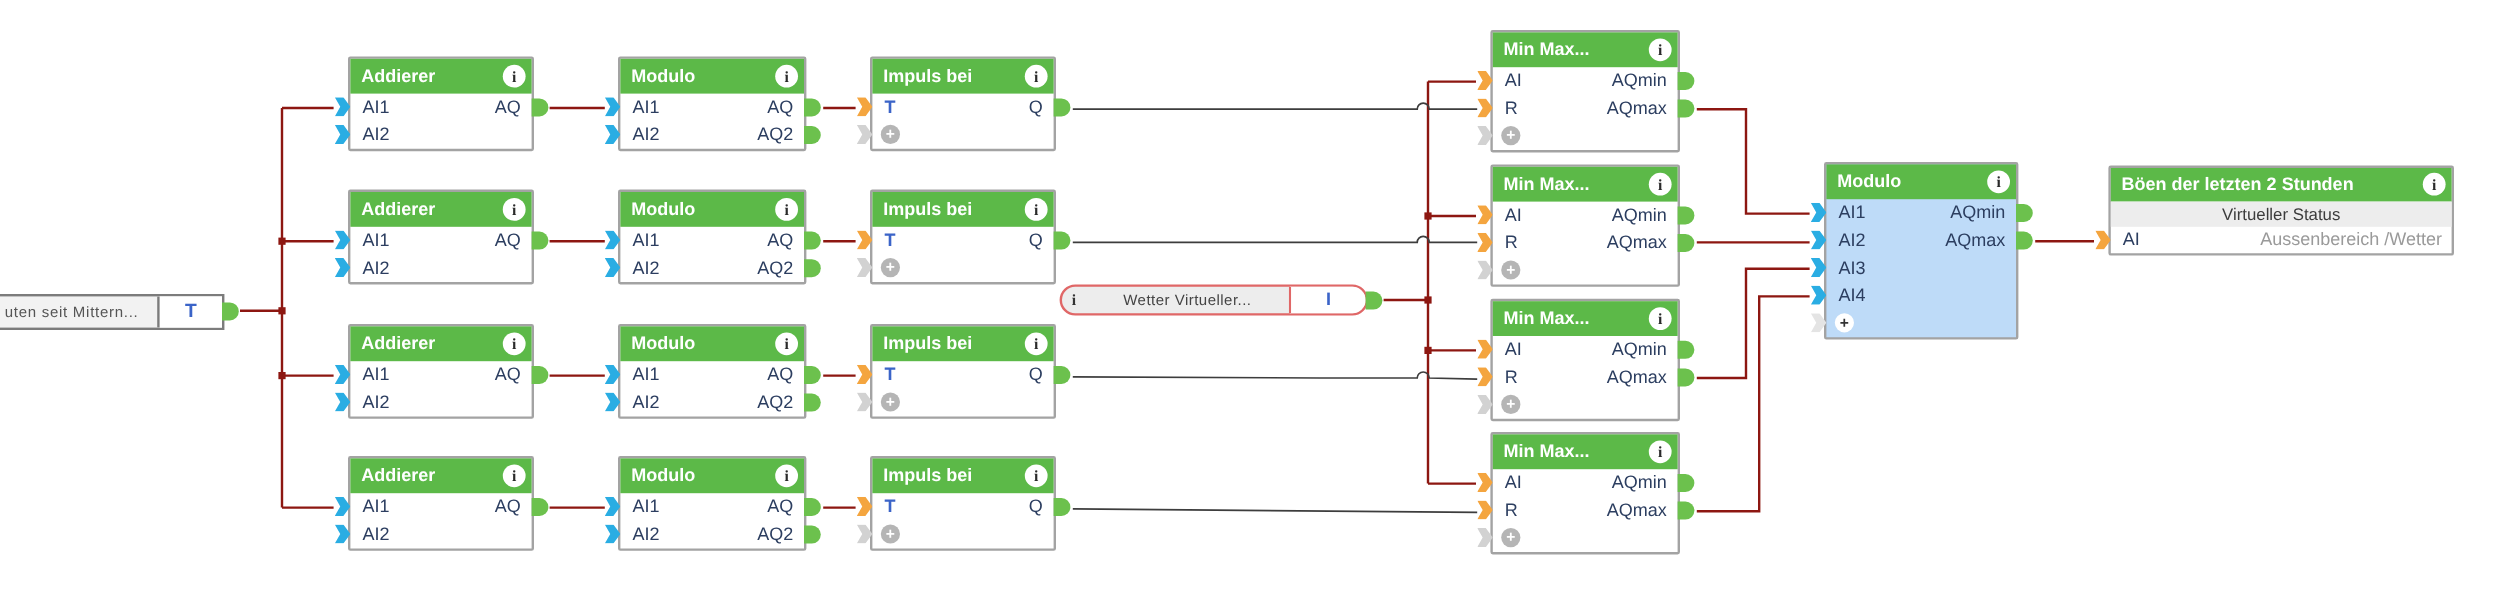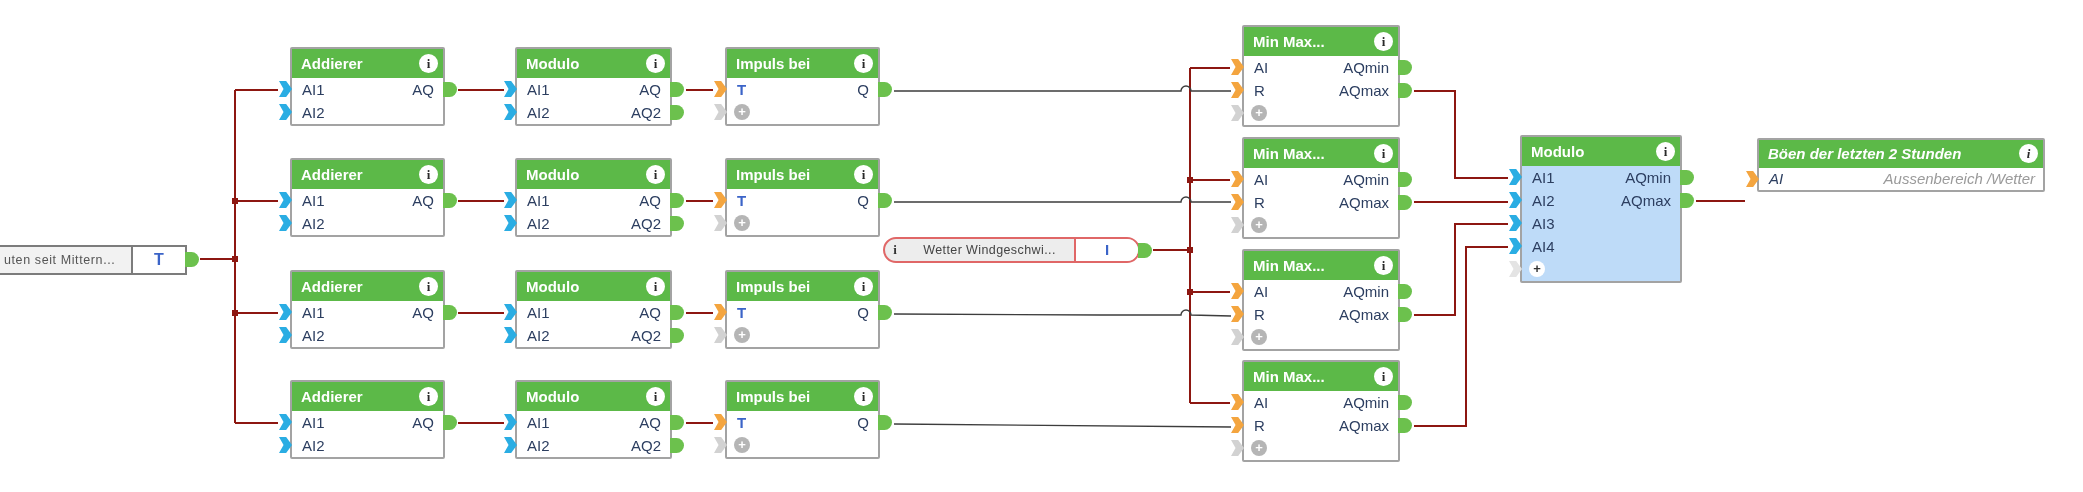--- a/index.html
+++ b/index.html
@@ -279,21 +279,21 @@
         <span class="pin-out"></span>
       </div>
   <div class="row">
         <span class="pin-in c-grey"></span>
         <span class="plus">+</span>
       </div>
 </div>
 
 <div id="wetter">
   <div class="wicon">i</div>
-  <div class="wlabel">Wetter Windgeschwi...</div>
+  <div class="wlabel">Wetter Virtueller...</div>
   <div class="wcell blueval">I</div>
   <span class="pin-out"></span>
 </div>
 
 <div class="block" style="left:1242px;top:25px;width:158px;">
   <div class="hdr"><span>Min Max...</span><span class="info">i</span></div>
   <div class="row">
         <span class="pin-in c-orange"></span>
         <span class="lblL">AI</span>
         <span class="lblR">AQmin</span>
@@ -389,22 +389,23 @@
   <div class="row">
         <span class="pin-in c-blue"></span>
         <span class="lblL">AI4</span>
       </div>
   <div class="row">
         <span class="pin-in c-lgrey"></span>
         <span class="plus light">+</span>
       </div>
 </div>
 
-<div class="block" style="left:1757px;top:138px;width:288px;font-style:italic;">
+<div class="block" style="left:1757px;top:138px;width:288px;">
   <div class="hdr" style="height:28px;line-height:28px;"><span>Böen der letzten 2 Stunden</span><span class="info" style="top:4px;">i</span></div>
+  <div class="vsrow">Virtueller Status</div>
   <div class="airow">
     <span class="pin-in c-orange"></span>
     <span class="lblL" style="line-height:22px;">AI</span>
     <span class="conn">Aussenbereich /Wetter</span>
   </div>
 </div>
 
 </div>
 
 </body></html>

